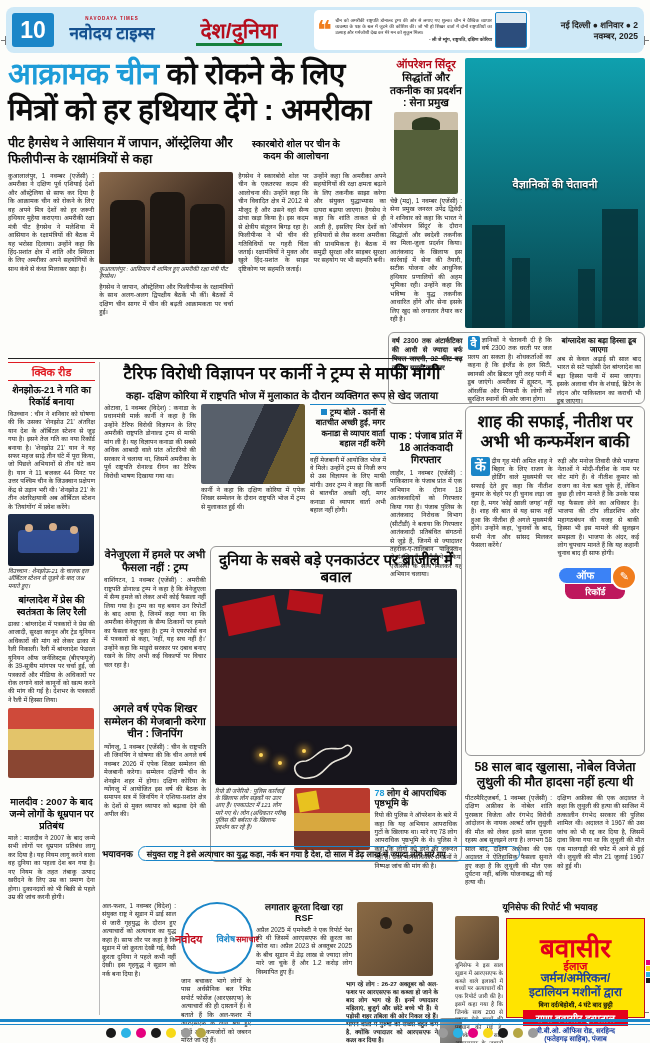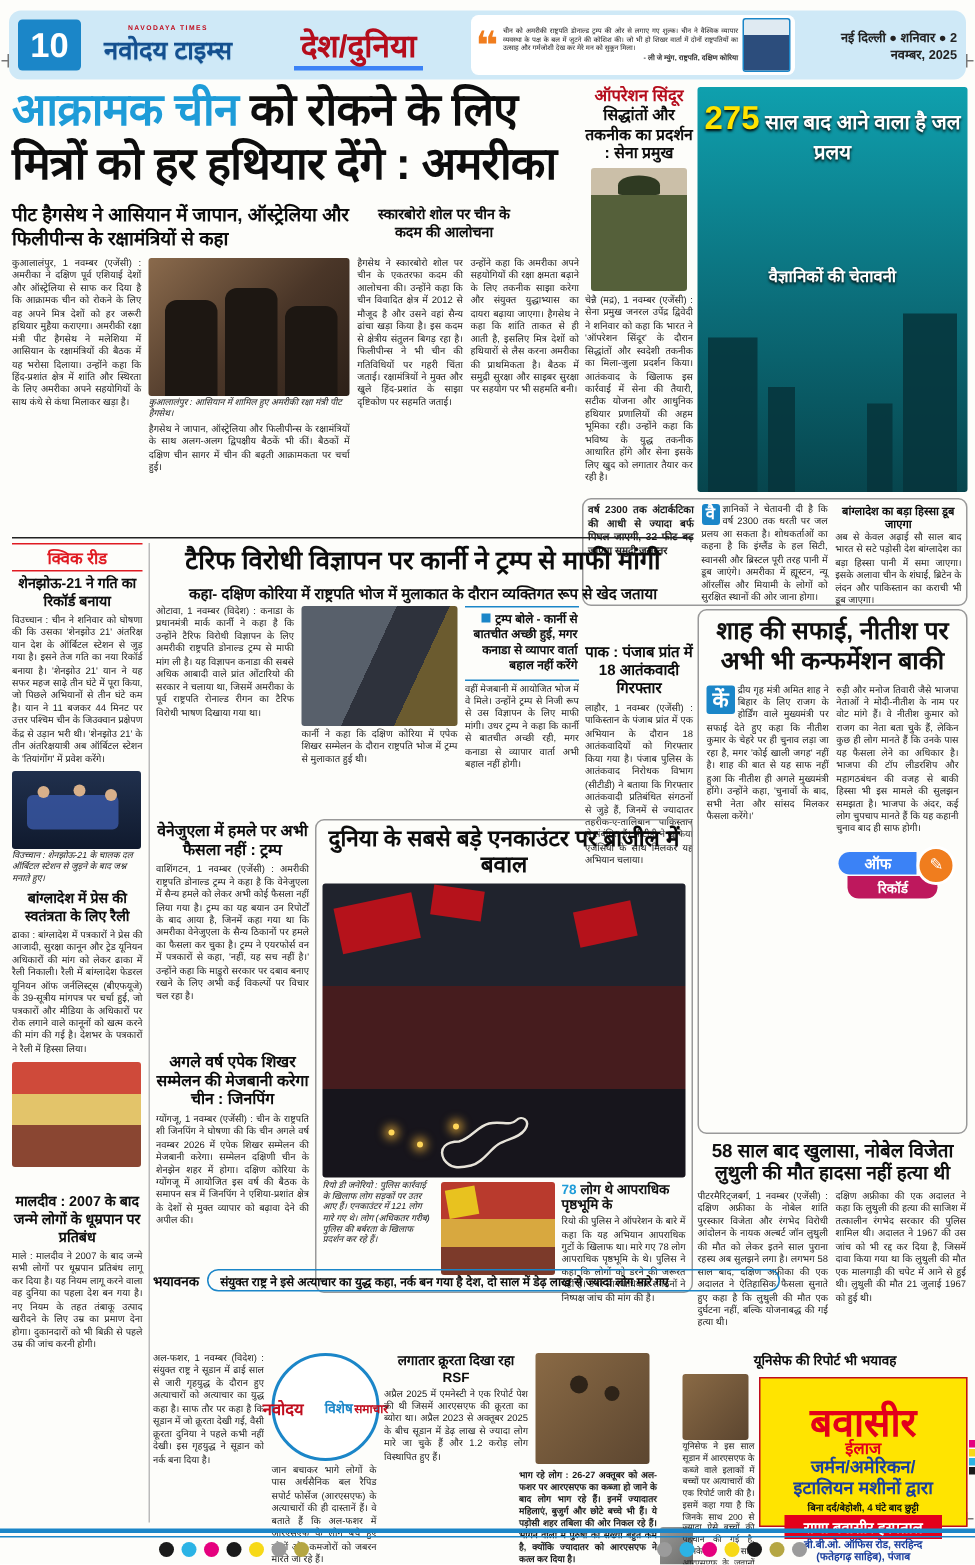--- a/index.html
+++ b/index.html
@@ -11,21 +11,21 @@
   .cap{font-size:5.9px;font-style:italic;line-height:1.25;color:#222;}
   
   .topbar{left:6px;top:7px;width:638px;height:46px;background:#cfe9f7;border-radius:8px;
           display:flex;align-items:center;padding:0 6px;box-sizing:border-box;gap:6px;}
   .pagenum{width:42px;height:34px;background:#1b86c8;color:#fff;font-size:23px;font-weight:bold;
            display:flex;align-items:center;justify-content:center;border-radius:3px;}
   .masthead{width:104px;text-align:center;}
   .masthead-en{font-size:4.5px;color:#c00d1e;letter-spacing:1px;font-weight:bold;}
   .masthead-hi{font-size:17px;font-weight:bold;color:#15508f;text-shadow:0 1px 0 #9ec9e4;}
   .section-title{width:138px;text-align:center;font-size:21px;font-weight:bold;color:#b50d1c;}
-  .section-title span{border-bottom:3px solid #3b82f6;padding:0 4px 1px;}
+  .section-title span{border-bottom:3px solid #15803d;padding:0 4px 1px;}
   .quotebox{width:216px;height:40px;background:#fff;border-radius:5px;display:flex;gap:3px;
             padding:2px 3px;box-sizing:border-box;align-items:center;}
   .qmark{font-size:26px;color:#f07d1e;line-height:1;font-weight:bold;}
   .qtext{flex:1;font-size:4.6px;line-height:1.3;text-align:justify;color:#222;}
   .qattr{font-size:4.8px;font-weight:bold;text-align:right;color:#333;}
   .qphoto{width:30px;height:34px;border:1px solid #1b86c8;border-radius:2px;
           background:linear-gradient(180deg,#dfeaf2 0 30%,#2c4d7c 30% 100%);}
   .dateline{flex:1;text-align:right;font-size:8.5px;font-weight:bold;color:#222;}
   
   .hl-main{font-size:30px;font-weight:bold;line-height:1.08;letter-spacing:-0.5px;color:#0d0d0d;}
@@ -158,23 +158,20 @@
         <span class="cap-hat"></span>
       </div>
     <div class="bt">चेन्नै (मद्र), 1 नवम्बर (एजेंसी) : सेना प्रमुख जनरल उपेंद्र द्विवेदी ने शनिवार को कहा कि भारत ने 'ऑपरेशन सिंदूर' के दौरान सिद्धांतों और स्वदेशी तकनीक का मिला-जुला प्रदर्शन किया। आतंकवाद के खिलाफ इस कार्रवाई में सेना की तैयारी, सटीक योजना और आधुनिक हथियार प्रणालियों की अहम भूमिका रही। उन्होंने कहा कि भविष्य के युद्ध तकनीक आधारित होंगे और सेना इसके लिए खुद को लगातार तैयार कर रही है।</div>
   </div>
 
   <div class="abs ph ph-flood" style="left:465px;top:58px;width:180px;height:270px;">
     <span class="bld" style="left:4%;width:18%;height:38%;"></span>
     <span class="bld" style="left:26%;width:10%;height:26%;"></span>
     <span class="bld" style="right:4%;width:20%;height:44%;"></span>
     <span class="bld" style="right:28%;width:9%;height:22%;"></span>
-    <div style="position:absolute;left:0;top:8px;width:100%;text-align:center;text-shadow:0 1px 2px #000;">
-      <span style="color:#ffe400;font-size:22px;font-weight:bold;">275</span><span style="color:#fff;font-size:13.5px;font-weight:bold;"> साल बाद आने वाला है जल प्रलय</span>
-    </div>
     <div style="position:absolute;left:0;top:118px;width:100%;text-align:center;color:#fff;font-weight:bold;font-size:11px;text-shadow:0 1px 2px #000;">वैज्ञानिकों की चेतावनी</div>
   </div>
   <div class="abs boxed" style="left:388px;top:332px;width:257px;height:72px;padding:3px;display:flex;gap:5px;">
     <div class="bt bold" style="width:72px;font-size:6.8px;">वर्ष 2300 तक अंटार्कटिका की आधी से ज्यादा बर्फ पिघल जाएगी, 32 फीट बढ़ जाएगा समुद्री जलस्तर</div>
     <div class="bt" style="width:86px;">
       <span class="dropcap">वै</span><span>ज्ञानिकों ने चेतावनी दी है कि वर्ष 2300 तक धरती पर जल प्रलय आ सकता है। शोधकर्ताओं का कहना है कि इंग्लैंड के हल सिटी, स्वानसी और ब्रिस्टल पूरी तरह पानी में डूब जाएंगे। अमरीका में ह्यूस्टन, न्यू ऑरलींस और मियामी के लोगों को सुरक्षित स्थानों की ओर जाना होगा।</span>
     </div>
     <div style="width:86px;">
       <div class="h-quick" style="font-size:7.5px;">बांग्लादेश का बड़ा हिस्सा डूब जाएगा</div>
       <div class="bt">अब से केवल अढ़ाई सौ साल बाद भारत से सटे पड़ोसी देश बांग्लादेश का बड़ा हिस्सा पानी में समा जाएगा। इसके अलावा चीन के शंघाई, ब्रिटेन के लंदन और पाकिस्तान का कराची भी डूब जाएगा।</div>

